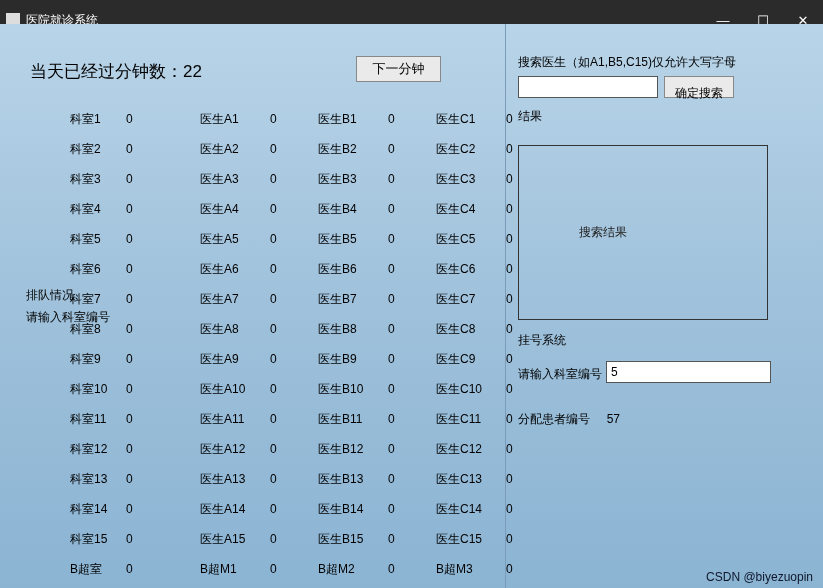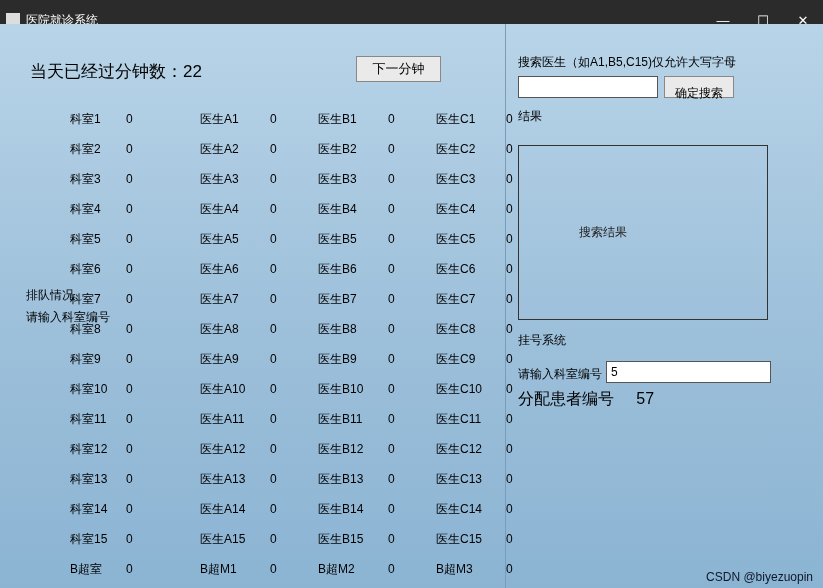--- a/index.html
+++ b/index.html
@@ -25,21 +25,21 @@
 .right-panel .search-row { display: flex; gap: 6px; margin-bottom: 10px; }
 .right-panel input[type=text] { height: 22px; border: 1px solid #555; background: #fff; font-size: 12px; padding: 0 4px; }
 .right-panel .search-input { width: 140px; }
 .right-panel button { height: 22px; padding: 8px 10px; background: #eaeaea; border: 1px solid #888; font-size: 12px; cursor: pointer; }
 .result-label { font-size: 12px; margin-bottom: 20px; }
 .result-box { width: 250px; height: 175px; border: 1px solid #333; background: transparent; display: flex; align-items: center; justify-content: flex-start; padding-left: 60px; font-size: 12px; color: #222; }
 .reg-label { font-size: 12px; margin-top: 12px; margin-bottom: 12px; }
 .reg-row { display: flex; align-items: flex-end; gap: 4px; margin-bottom: 2px; }
 .reg-row .reg-hint { font-size: 12px; }
 .reg-input { width: 165px; }
-.assign-label { font-size: 16px; margin-top: 6px; }
+.assign-label { font-size: 12px; margin-top: 28px; }
 .watermark { position: absolute; right: 10px; bottom: 4px; font-size: 12px; color: #0f172a; }
 </style>
 </head>
 <body>
 
 <div class="titlebar">
   <span class="icon"></span>
   <span>医院就诊系统</span>
   <span class="spacer"></span>
   <span class="winbtn">—</span>

